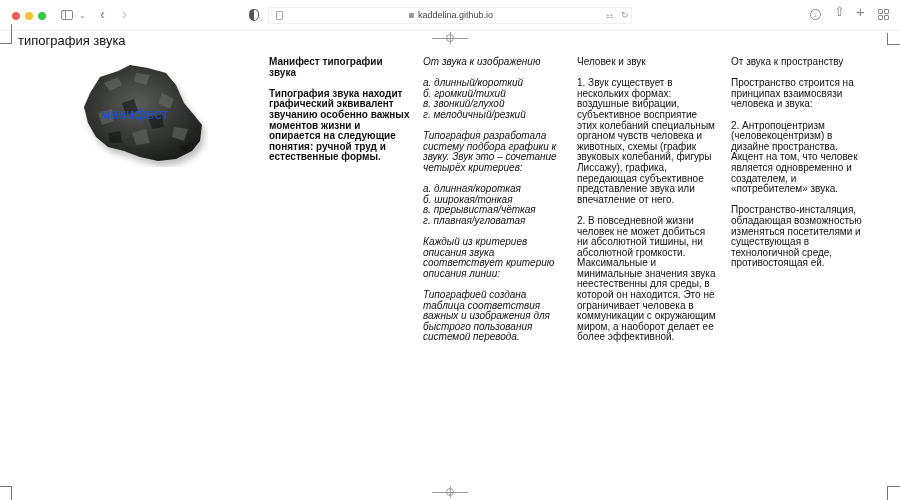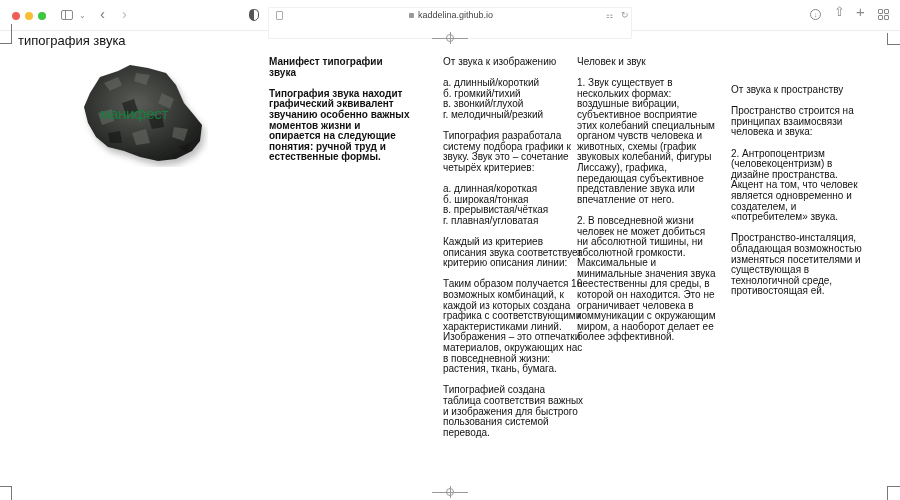--- a/index.html
+++ b/index.html
@@ -12,21 +12,21 @@
   .tl-red { left: 12px; background: #ee5f58; }
   .tl-yellow { left: 25px; background: #f8be33; }
   .tl-green { left: 38px; background: #3dc741; }
   .tb-icon { position: absolute; color: #8a8a8a; font-size: 12px; line-height: 12px; }
   .sidebar-toggle { left: 61px; top: 10px; width: 12px; height: 10px; border: 1.3px solid #8a8a8a; border-radius: 2px; }
   .sidebar-toggle::before { content: ""; position: absolute; left: 3px; top: 0; bottom: 0; border-left: 1.3px solid #8a8a8a; }
   .chev-down { left: 79px; top: 10px; font-size: 8px; }
   .nav-back { left: 100px; top: 8px; font-size: 15px; color: #777; }
   .nav-fwd { left: 122px; top: 8px; font-size: 15px; color: #bbb; }
   .shield { left: 249px; top: 9px; width: 10px; height: 12px; border: 1.5px solid #555; border-radius: 5px 5px 6px 6px; background: linear-gradient(90deg, #555 50%, #fff 50%); }
-  .urlbar { position: absolute; left: 268px; top: 7px; width: 364px; height: 32px; background: #fff; border: 1px solid #f0f0f0; border-radius: 1px; text-align: right; }
+  .urlbar { position: absolute; left: 268px; top: 7px; width: 364px; height: 17px; background: #fff; border: 1px solid #f0f0f0; border-radius: 1px; text-align: right; }
   .page-icon { position: absolute; left: 7px; top: 3px; width: 7px; height: 9px; border: 1px solid #aaa; border-radius: 1px; }
   .url-text { position: absolute; left: 140px; top: 2px; font-size: 9px; color: #444; }
   .lock { display: inline-block; width: 5px; height: 5px; background: #999; border-radius: 1px; margin-right: 4px; position: relative; top: 0px; }
   .translate-icon { position: absolute; left: 337px; top: 3px; font-size: 8px; color: #888; }
   .reload-icon { position: absolute; left: 352px; top: 2px; font-size: 9px; color: #999; }
   .download-icon { left: 810px; top: 9px; width: 11px; height: 11px; border: 1.2px solid #888; border-radius: 50%; font-size: 7px; text-align: center; line-height: 9px; }
   .share-icon { left: 834px; top: 6px; font-size: 13px; }
   .plus-icon { left: 856px; top: 6px; font-size: 15px; }
   .grid-icon { left: 878px; top: 9px; width: 11px; height: 11px; display: grid; grid-template-columns: 1fr 1fr; gap: 1.5px; }
   .grid-icon span { border: 1px solid #888; border-radius: 1px; }
@@ -41,28 +41,28 @@
   .crosshair { position: absolute; width: 36px; height: 12px; }
   .crosshair .h { position: absolute; left: 0; top: 5.5px; width: 36px; height: 1px; background: #999; }
   .crosshair .v { position: absolute; left: 17.5px; top: 0; width: 1px; height: 12px; background: #999; }
   .crosshair .c { position: absolute; left: 14px; top: 2px; width: 8px; height: 8px; border: 1px solid #999; border-radius: 50%; background: transparent; }
   .ch-top { left: 432px; top: 32px; }
   .ch-bottom { left: 432px; top: 486px; }
 
   .site-title { position: absolute; left: 18px; top: 33px; font-size: 13px; color: #111; }
 
   .rock { position: absolute; left: 78px; top: 63px; width: 130px; height: 104px; }
-  .rock-label { position: absolute; left: 100px; top: 105px; font-size: 15px; color: #15803d; letter-spacing: -0.3px; }
+  .rock-label { position: absolute; left: 100px; top: 105px; font-size: 15px; color: #1d4ed8; letter-spacing: -0.3px; }
 
   .col { position: absolute; top: 57px; width: 142px; font-size: 10px; line-height: 10.6px; color: #111; }
   .col p { margin-bottom: 10.6px; white-space: pre-line; }
   .col-1 { left: 269px; font-weight: bold; }
-  .col-2 { left: 443px; }
+  .col-2 { left: 423px; font-style: italic; }
   .col-3 { left: 577px; width: 140px; }
-  .col-4 { left: 731px; width: 140px; margin-top: 28px; }
+  .col-4 { left: 731px; width: 140px; }
 </style>
 </head>
 <body>
 
 <div class="toolbar">
   <div class="traffic tl-red"></div>
   <div class="traffic tl-yellow"></div>
   <div class="traffic tl-green"></div>
   <div class="tb-icon sidebar-toggle"></div>
   <div class="tb-icon chev-down">⌄</div>
@@ -145,21 +145,20 @@
   <p>а. длинный/короткий
 б. громкий/тихий
 в. звонкий/глухой
 г. мелодичный/резкий</p>
   <p>Типография разработала систему подбора графики к звуку. Звук это – сочетание четырёх критериев:</p>
   <p>а. длинная/короткая
 б. широкая/тонкая
 в. прерывистая/чёткая
 г. плавная/угловатая</p>
   <p>Каждый из критериев описания звука соответствует критерию описания линии:</p>
-  <p>Таким образом получается 16 возможных комбинаций, к каждой из которых создана графика с соответствующими характеристиками линий. Изображения – это отпечатки материалов, окружающих нас в повседневной жизни: растения, ткань, бумага.</p>
   <p>Типографией создана таблица соответствия важных и изображения для быстрого пользования системой перевода.</p>
 </div>
 
 <div class="col col-3">
   <p>Человек и звук</p>
   <p>1. Звук существует в нескольких формах: воздушные вибрации, субъективное восприятие этих колебаний специальным органом чувств человека и животных, схемы (график звуковых колебаний, фигуры Лиссажу), графика, передающая субъективное представление звука или впечатление от него.</p>
   <p>2. В повседневной жизни человек не может добиться ни абсолютной тишины, ни абсолютной громкости. Максимальные и минимальные значения звука неестественны для среды, в которой он находится. Это не ограничивает человека в коммуникации с окружающим миром, а наоборот делает ее более эффективной.</p>
 </div>
 
 <div class="col col-4">

